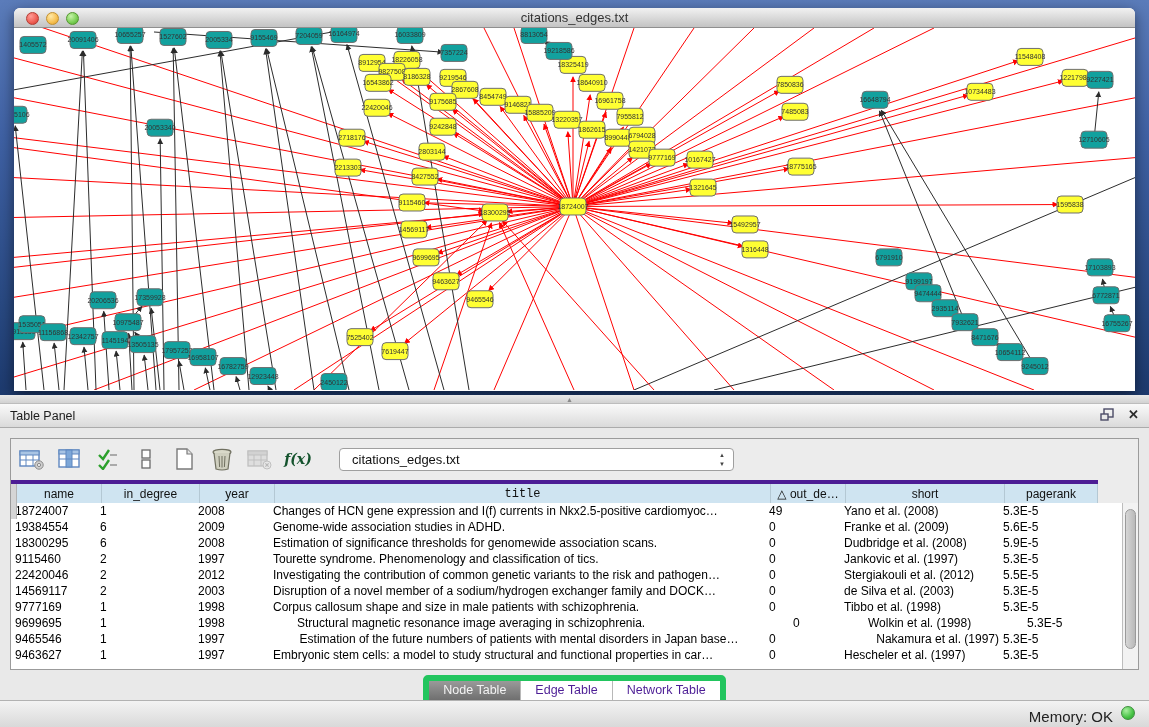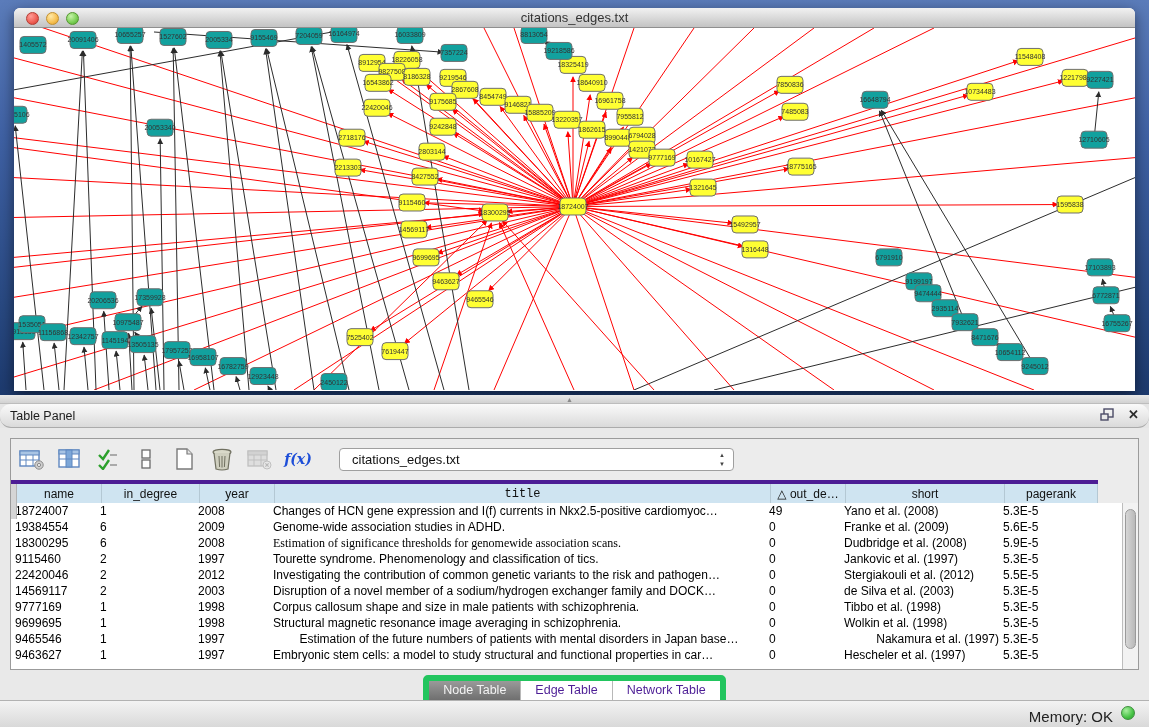--- a/index.html
+++ b/index.html
@@ -24,21 +24,21 @@
   .canvas { position:relative; width:100%; height:362px; background:#fff; overflow:hidden; }
   .canvas svg { display:block; }
 
   
   .splitter { position:absolute; left:0; top:395px; width:1149px; height:9px;
     background:linear-gradient(180deg,#e9e9e9,#d2d2d2); border-bottom:1px solid #bdbdbd; }
   .splitter .grip { position:absolute; left:566px; top:1px; font-size:7px; color:#8a8a8a; }
 
   
   .panel-header { position:absolute; left:0; top:404px; width:1149px; height:24px;
-    background:linear-gradient(180deg,#fafafa,#dadada); border-bottom:1px solid #ababab;border-radius:11px; }
+    background:linear-gradient(180deg,#fafafa,#dadada); border-bottom:1px solid #ababab; }
   .panel-title { position:absolute; left:10px; top:5px; font-size:12.5px; color:#1c1c1c; }
   .ph-icons { position:absolute; right:10px; top:3px; display:flex; gap:12px; align-items:center; }
   .panel-body { position:absolute; left:0; top:428px; width:1149px; height:272px; background:#e9e9e9; }
 
   .table-box { position:absolute; left:10px; top:10px; width:1129px; height:232px;
     background:#ececec; border:1px solid #9b9b9b; }
   .toolbar { position:absolute; left:0; top:0; width:100%; height:40px; display:flex;
     align-items:center; gap:12px; padding-left:8px; }
   .tb-icon { width:26px; height:24px; display:flex; align-items:center; justify-content:center; }
   .combo { width:395px; height:23px; background:#fff; border:1px solid #9f9f9f; border-radius:4px;
@@ -662,21 +662,21 @@
           <svg width="26" height="22" opacity="0.45">
               <rect x="1" y="3" width="19" height="15" fill="#cfcfcf" stroke="#8a8a8a" stroke-width="1.3"></rect>
               <rect x="1" y="3" width="19" height="4" fill="#b4b4b4" stroke="#8a8a8a"></rect>
               <line x1="7" y1="7" x2="7" y2="18" stroke="#8a8a8a"></line>
               <line x1="14" y1="7" x2="14" y2="18" stroke="#8a8a8a"></line>
               <line x1="1" y1="12" x2="20" y2="12" stroke="#8a8a8a"></line>
               <circle cx="20" cy="17" r="4" fill="#e3e3e3" stroke="#8a8a8a"></circle>
               <path d="M18.4 15.4 L21.6 18.6 M21.6 15.4 L18.4 18.6" stroke="#777" stroke-width="1.2"></path>
             </svg>
         </span>
-        <span class="tb-icon" style="font-family:'DejaVu Serif', serif; font-style:italic; font-weight:bold; font-size:14px; color:#1d4ed8;">f(x)</span>
+        <span class="tb-icon" style="font-family:'DejaVu Serif', serif; font-style:italic; font-weight:bold; font-size:14px; color:#14532d;">f(x)</span>
         <div class="combo">
           <span>citations_edges.txt</span>
           <span class="arrows">▲<br>▼</span>
         </div>
       </div>
 
       <div class="thead" id="thead">
         <span class="gutter"></span>
       <span class="th" style="width: 85px;">name</span>
           <span class="th" style="width: 98px;">in_degree</span>
@@ -706,21 +706,21 @@
             <span class="td" style="width: 496px;">Genome-wide association studies in ADHD.</span>
             <span class="td" style="width: 75px;">0</span>
             <span class="td" style="width: 159px;">Franke et al. (2009)</span>
             <span class="td" style="width: 93px;">5.6E-5</span>
           </div>
           <div class="tr">
             <span class="gutter" style="height: 16px;"></span>
             <span class="td" style="width: 85px;">18300295</span>
             <span class="td" style="width: 98px;">6</span>
             <span class="td" style="width: 75px;">2008</span>
-            <span class="td" style="width: 496px; font-family: Liberation Serif, serif;">Estimation of significance thresholds for genomewide association scans.</span>
+            <span class="td" style="width: 496px;">Estimation of significance thresholds for genomewide association scans.</span>
             <span class="td" style="width: 75px;">0</span>
             <span class="td" style="width: 159px;">Dudbridge et al. (2008)</span>
             <span class="td" style="width: 93px;">5.9E-5</span>
           </div>
           <div class="tr">
             <span class="gutter" style="height: 16px;"></span>
             <span class="td" style="width: 85px;">9115460</span>
             <span class="td" style="width: 98px;">2</span>
             <span class="td" style="width: 75px;">1997</span>
             <span class="td" style="width: 496px;">Tourette syndrome. Phenomenology and classification of tics.</span>
@@ -756,21 +756,21 @@
             <span class="td" style="width: 496px;">Corpus callosum shape and size in male patients with schizophrenia.</span>
             <span class="td" style="width: 75px;">0</span>
             <span class="td" style="width: 159px;">Tibbo et al. (1998)</span>
             <span class="td" style="width: 93px;">5.3E-5</span>
           </div>
           <div class="tr">
             <span class="gutter" style="height: 16px;"></span>
             <span class="td" style="width: 85px;">9699695</span>
             <span class="td" style="width: 98px;">1</span>
             <span class="td" style="width: 75px;">1998</span>
-            <span class="td" style="width: 496px;">Structural magnetic resonance image averaging in schizophrenia.</span>
+            <span class="td" style="width: 496px; margin-left: 24px;">Structural magnetic resonance image averaging in schizophrenia.</span>
             <span class="td" style="width: 75px;">0</span>
             <span class="td" style="width: 159px;">Wolkin et al. (1998)</span>
             <span class="td" style="width: 93px;">5.3E-5</span>
           </div>
           <div class="tr">
             <span class="gutter" style="height: 16px;"></span>
             <span class="td" style="width: 85px;">9465546</span>
             <span class="td" style="width: 98px;">1</span>
             <span class="td" style="width: 75px;">1997</span>
             <span class="td" style="width: 496px; text-align: center;">Estimation of the future numbers of patients with mental disorders in Japan base…</span>

